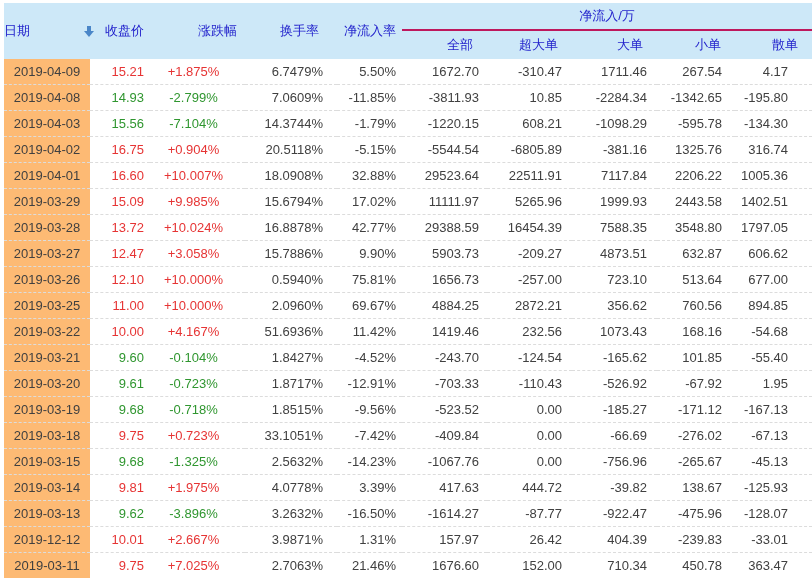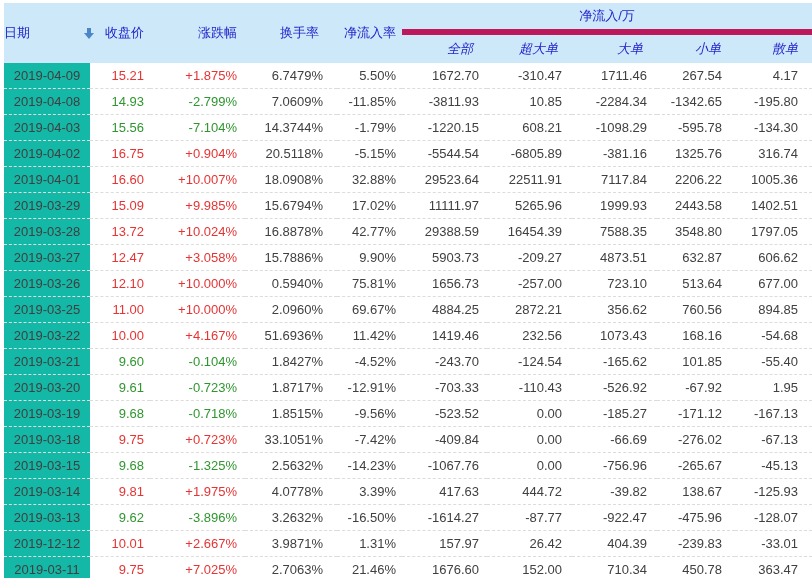--- a/index.html
+++ b/index.html
@@ -11,50 +11,50 @@
   table { border-collapse:collapse; table-layout:fixed; width:808px; }
   col.c1{width:86px} col.c2{width:60px} col.c3{width:95px} col.c4{width:92px}
   col.c5{width:65px} col.c6{width:85px} col.c7{width:85px} col.c8{width:85px}
   col.c9{width:78px} col.c10{width:77px}
 
   thead th {
     background:#cde8f8; color:#2323cc; font-weight:normal; font-size:13px;
     padding:0; white-space:nowrap;
   }
   tr.group-row th { height:26px; }
-  tr.sub-row th { height:28px; text-align:right; padding-right:14px;font-style:italic; }
-  th.th-group { border-bottom:6px solid #be185d; }
+  tr.sub-row th { height:28px; text-align:right; padding-right:14px; }
+  th.th-group { border-bottom:2px solid #be185d; }
   th.th-date { text-align:center; }
   th.th-num { text-align:right; padding-right:12px; }
   th.th-close { padding-right:6px; }
   th.th-change { padding-right:8px; }
   th.th-turn { padding-right:18px; }
   th.th-inflow { padding-right:6px;margin-top:32px; }
 
   .date-head-inner { display:inline-flex; align-items:center; justify-content:center;gap:32px; }
   .sort-arrow { display:inline-block; position:relative; width:10px; height:11px; margin-left:22px; }
   .sort-arrow::before { content:""; position:absolute; top:0; left:3px; width:4px; height:5px; background:#4a86c8; }
   .sort-arrow::after { content:""; position:absolute; top:5px; left:0;
     border-left:5px solid transparent; border-right:5px solid transparent; border-top:6px solid #4a86c8; }
 
   tbody td {
     height:25px; border-bottom:1px dashed #dcdcdc; font-size:13px; color:#404040;
     padding:0; white-space:nowrap; background:#ffffff;
   }
-  td.col-date { background:#14b8a6; text-align:center; }
+  td.col-date { background:#fdba74; text-align:center; }
   td.num { text-align:right; }
   td.col-close { padding-right:6px; }
-  td.col-change { padding-right:8px; }
+  td.col-change { padding-right:8px;text-align:center; }
   td.col-turnover { padding-right:14px; }
   td.col-inflow { padding-right:6px; }
   td.col-all { padding-right:8px; }
   td.col-super { padding-right:10px; }
   td.col-large { padding-right:10px; }
   td.col-small { padding-right:13px;margin-top:48px; }
-  td.col-retail { padding-right:14px; }
+  td.col-retail { padding-right:24px; }
   td.up { color:#e63434; }
   td.down { color:#2f962f; }
 </style>
 </head>
 <body>
 
 <div class="wrap">
   <table>
     <colgroup>
       <col class="c1">

